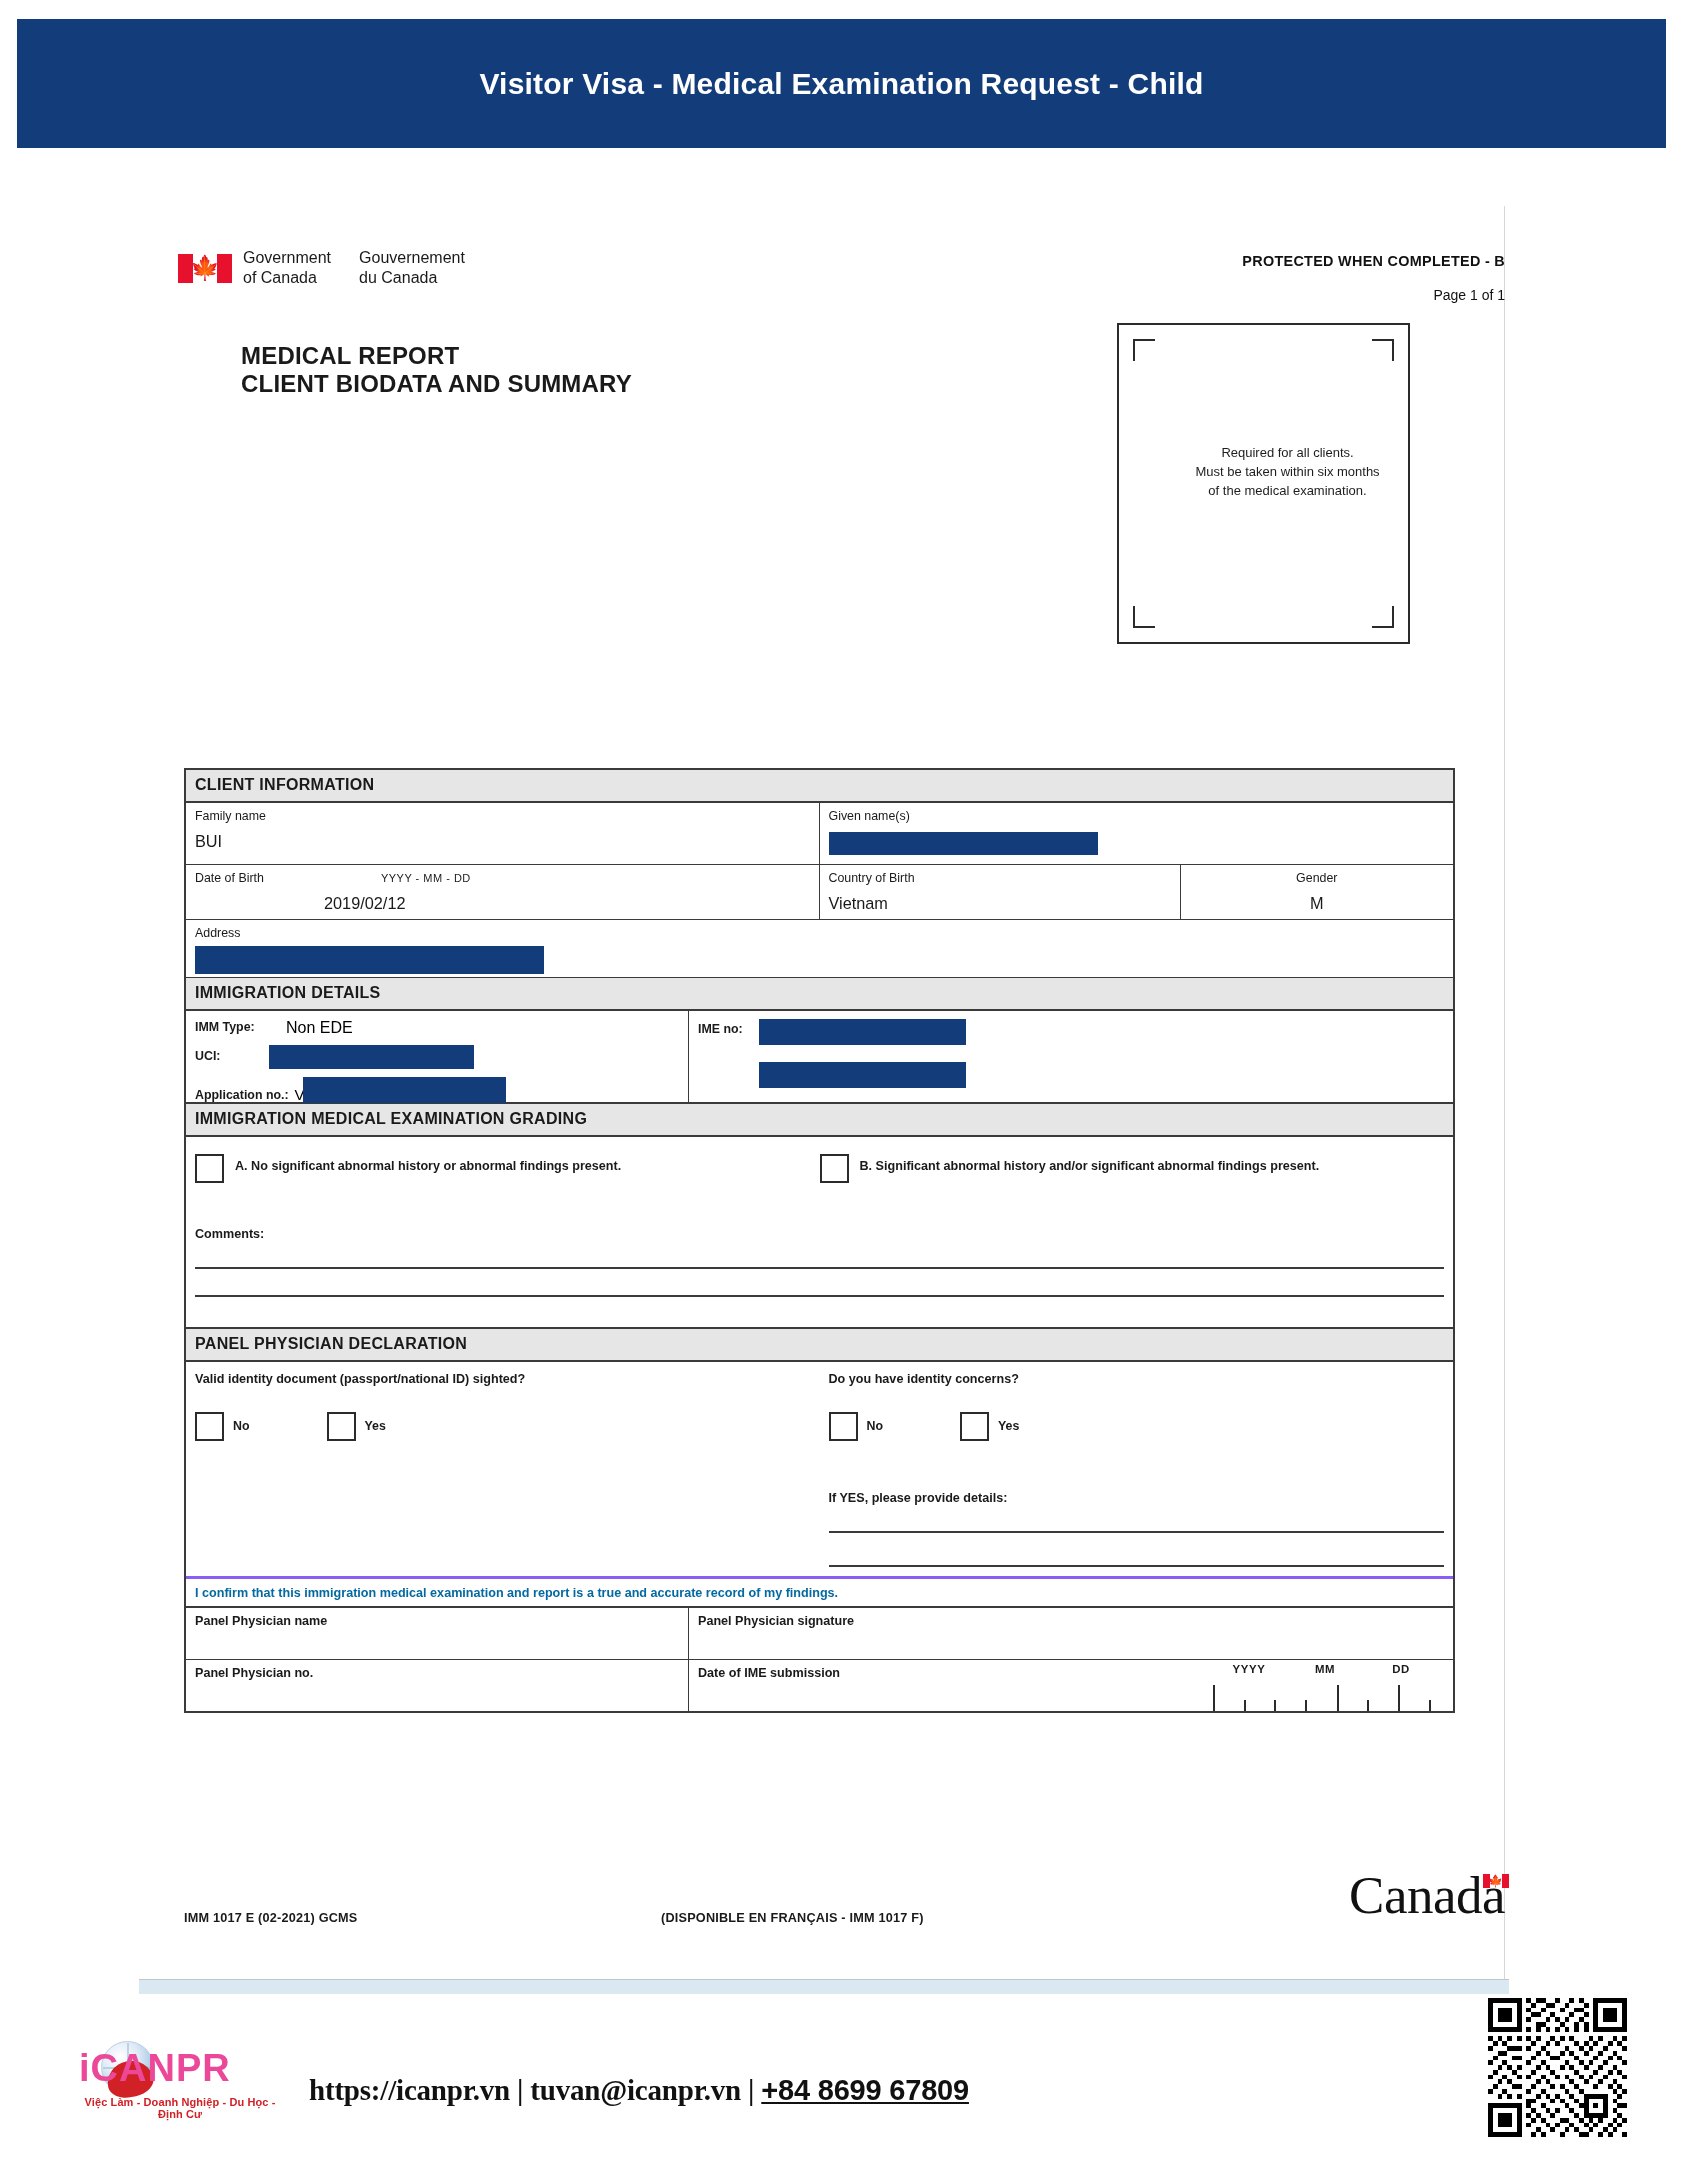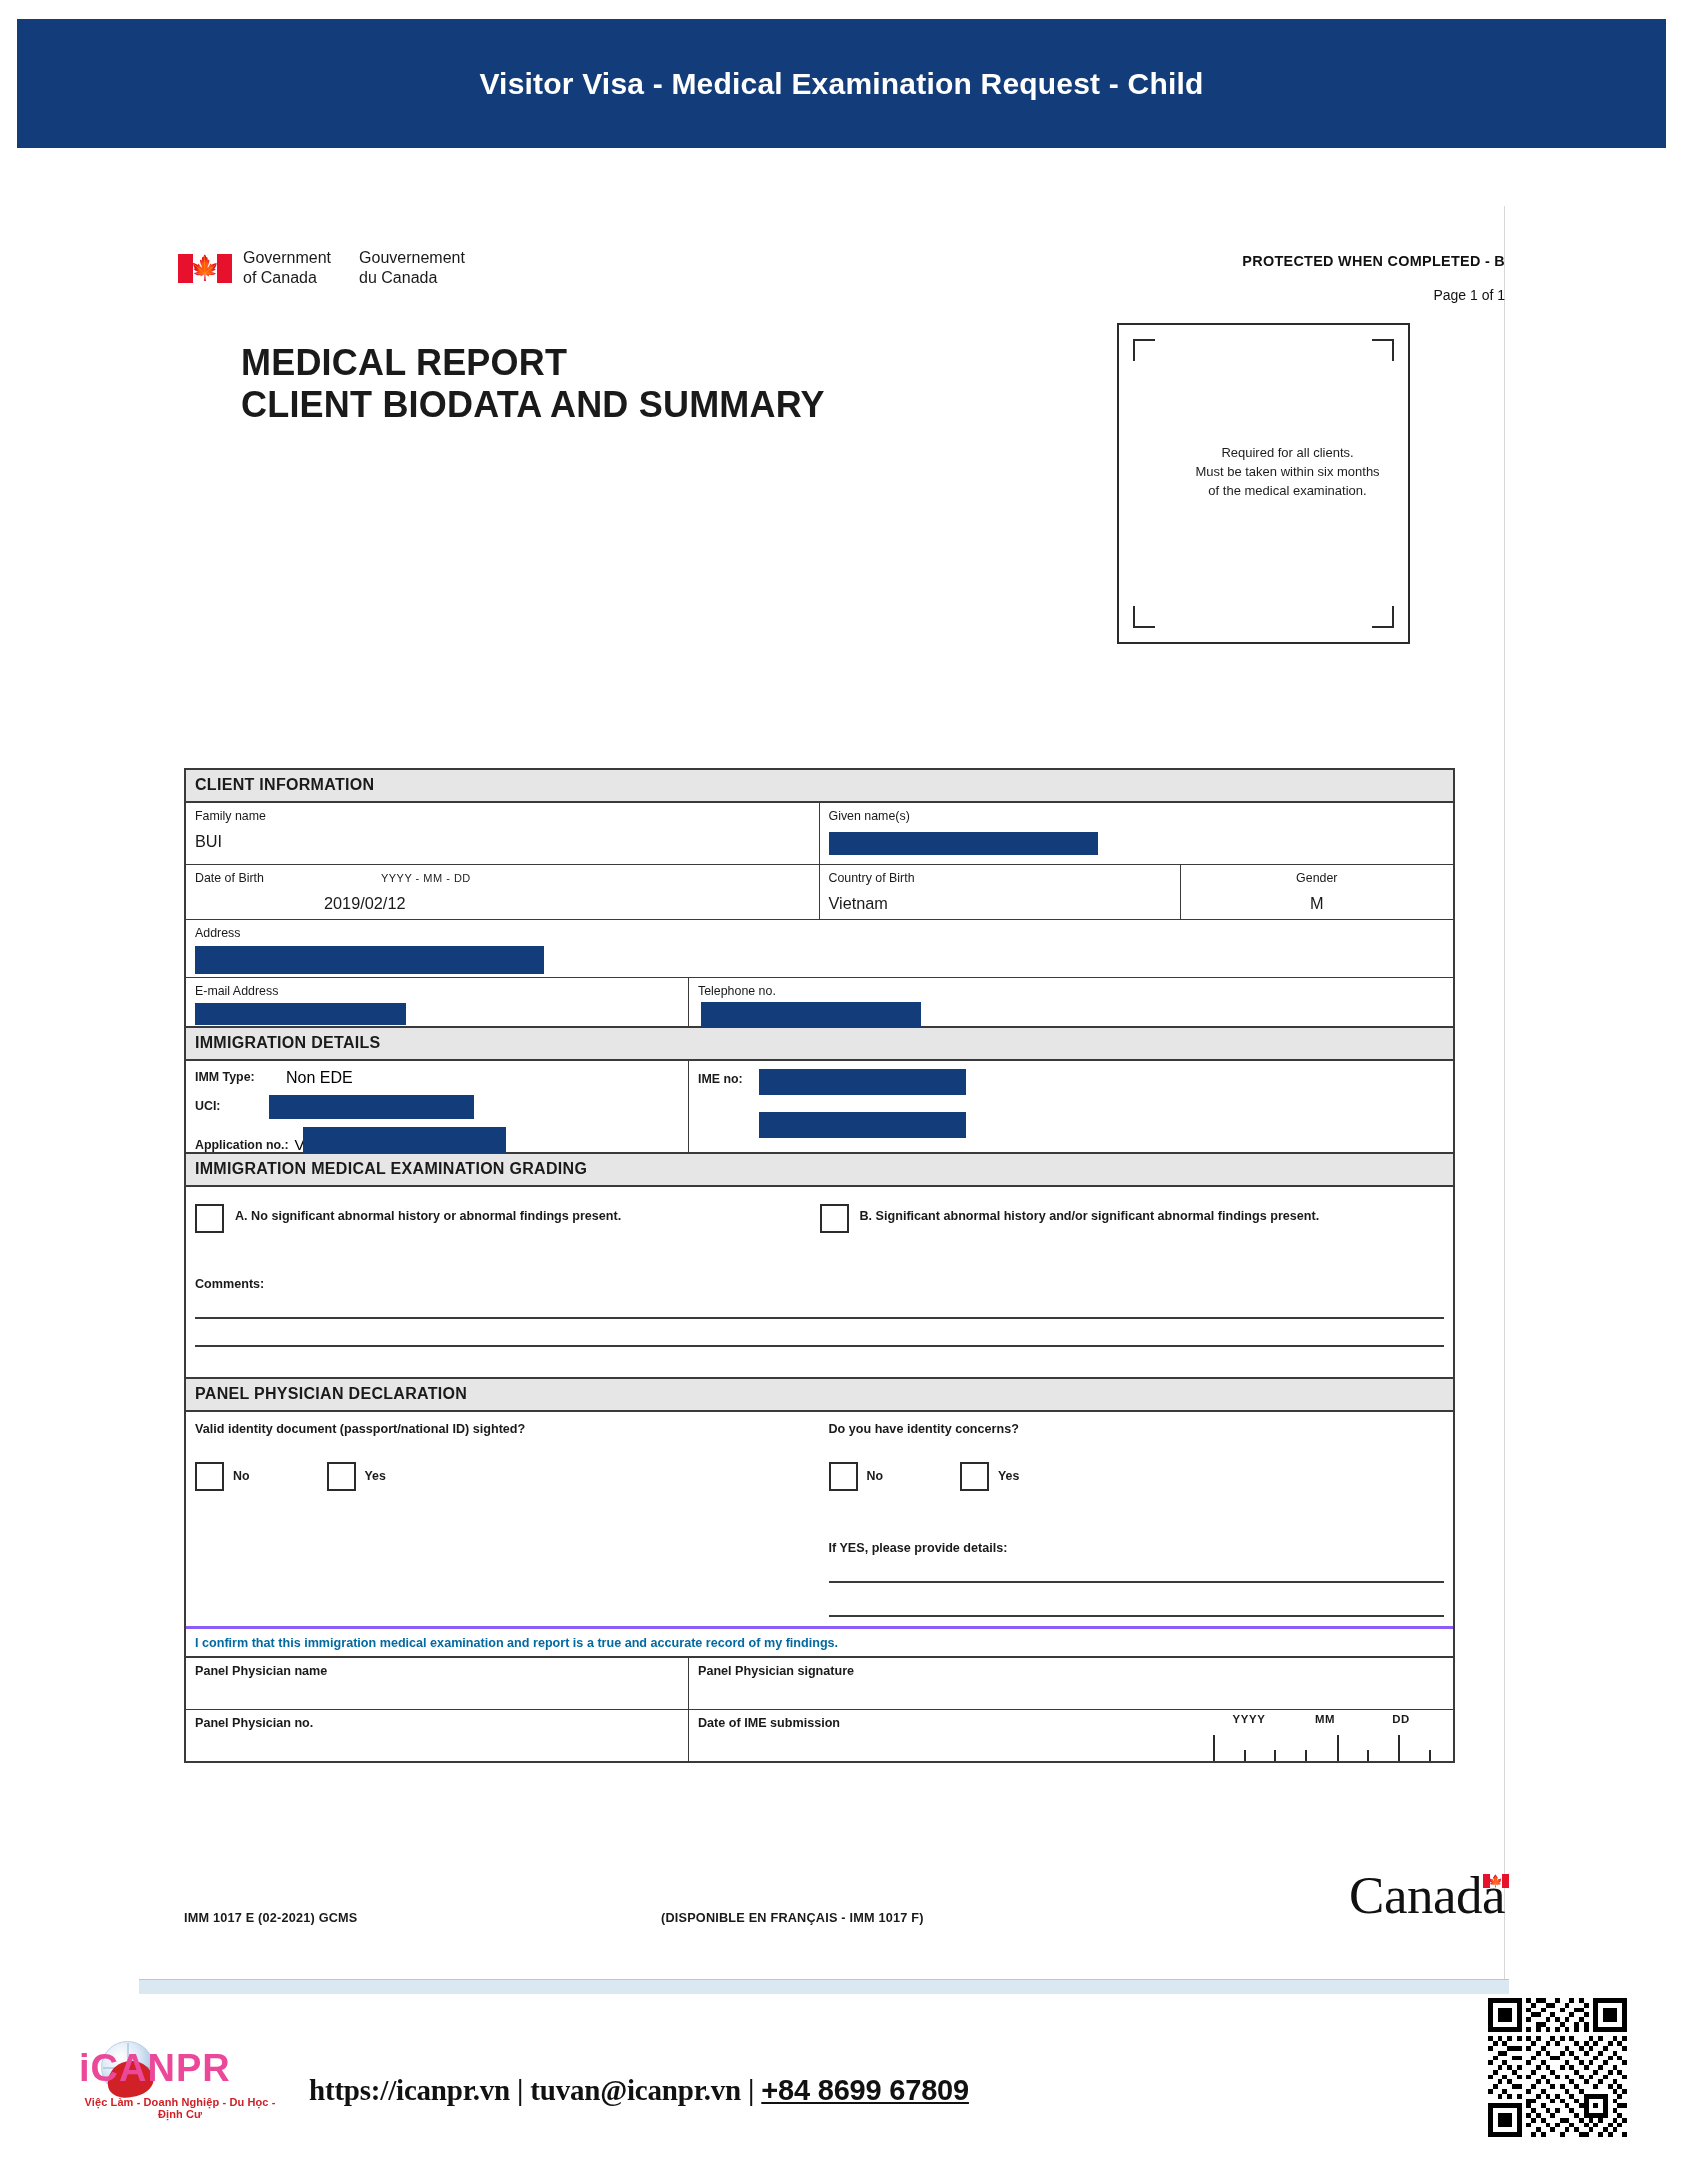--- a/index.html
+++ b/index.html
@@ -49,21 +49,21 @@
     position:absolute;right:178px;top:253px;text-align:right;
     font-size:14.4px;font-weight:bold;color:#111;letter-spacing:0.3px;
   }
   .pageof{
     position:absolute;right:178px;top:287px;text-align:right;
     font-size:14px;color:#111;
   }
 
   .doc-title{
     position:absolute;left:241px;top:342px;
-    font-size:36px;font-weight:bold;color:#1a1a1a;line-height:1.18;letter-spacing:0.2px;
+    font-size:24px;font-weight:bold;color:#1a1a1a;line-height:1.18;letter-spacing:0.2px;
   }
   .doc-title span{display:block;}
 
   
   .photobox{
     position:absolute;left:1117px;top:323px;width:289px;height:317px;
     border:2px solid #2b2b2b;background:#fff;
   }
   .corner{position:absolute;width:20px;height:20px;}
   .corner.tl{left:14px;top:14px;border-left:2px solid #2b2b2b;border-top:2px solid #2b2b2b;}
@@ -262,34 +262,20 @@
 
   <div class="row">
     <div class="cell" style="width:100%;height:57px;">
       <div class="lbl">Address</div>
       <div class="val" style="margin-top:4px;">
         <span class="redact" style="width:349px;height:28px;"></span>
       </div>
     </div>
   </div>
 
-  <div class="row thick">
-    <div class="cell div" style="width:39.7%;height:48px;">
-      <div class="lbl">E-mail Address</div>
-      <div class="val" style="margin-top:3px;">
-        <span class="redact" style="width:211px;height:22px;"></span>
-      </div>
-    </div>
-    <div class="cell" style="width:60.3%;height:48px;">
-      <div class="lbl">Telephone no.</div>
-      <div class="val" style="margin-top:2px;">
-        <span class="redact" style="width:220px;height:26px;margin-left:3px;"></span>
-      </div>
-    </div>
-  </div>
 
   <div class="sechead">IMMIGRATION DETAILS</div>
 
   <div class="row thick">
     <div class="cell div" style="width:39.7%;height:91px;">
       <div style="display:flex;align-items:center;margin-top:2px;">
         <div class="lbl" style="font-weight:bold;width:91px;">IMM Type:</div>
         <div style="font-size:16px;">Non EDE</div>
       </div>
       <div style="display:flex;align-items:center;margin-top:8px;">

